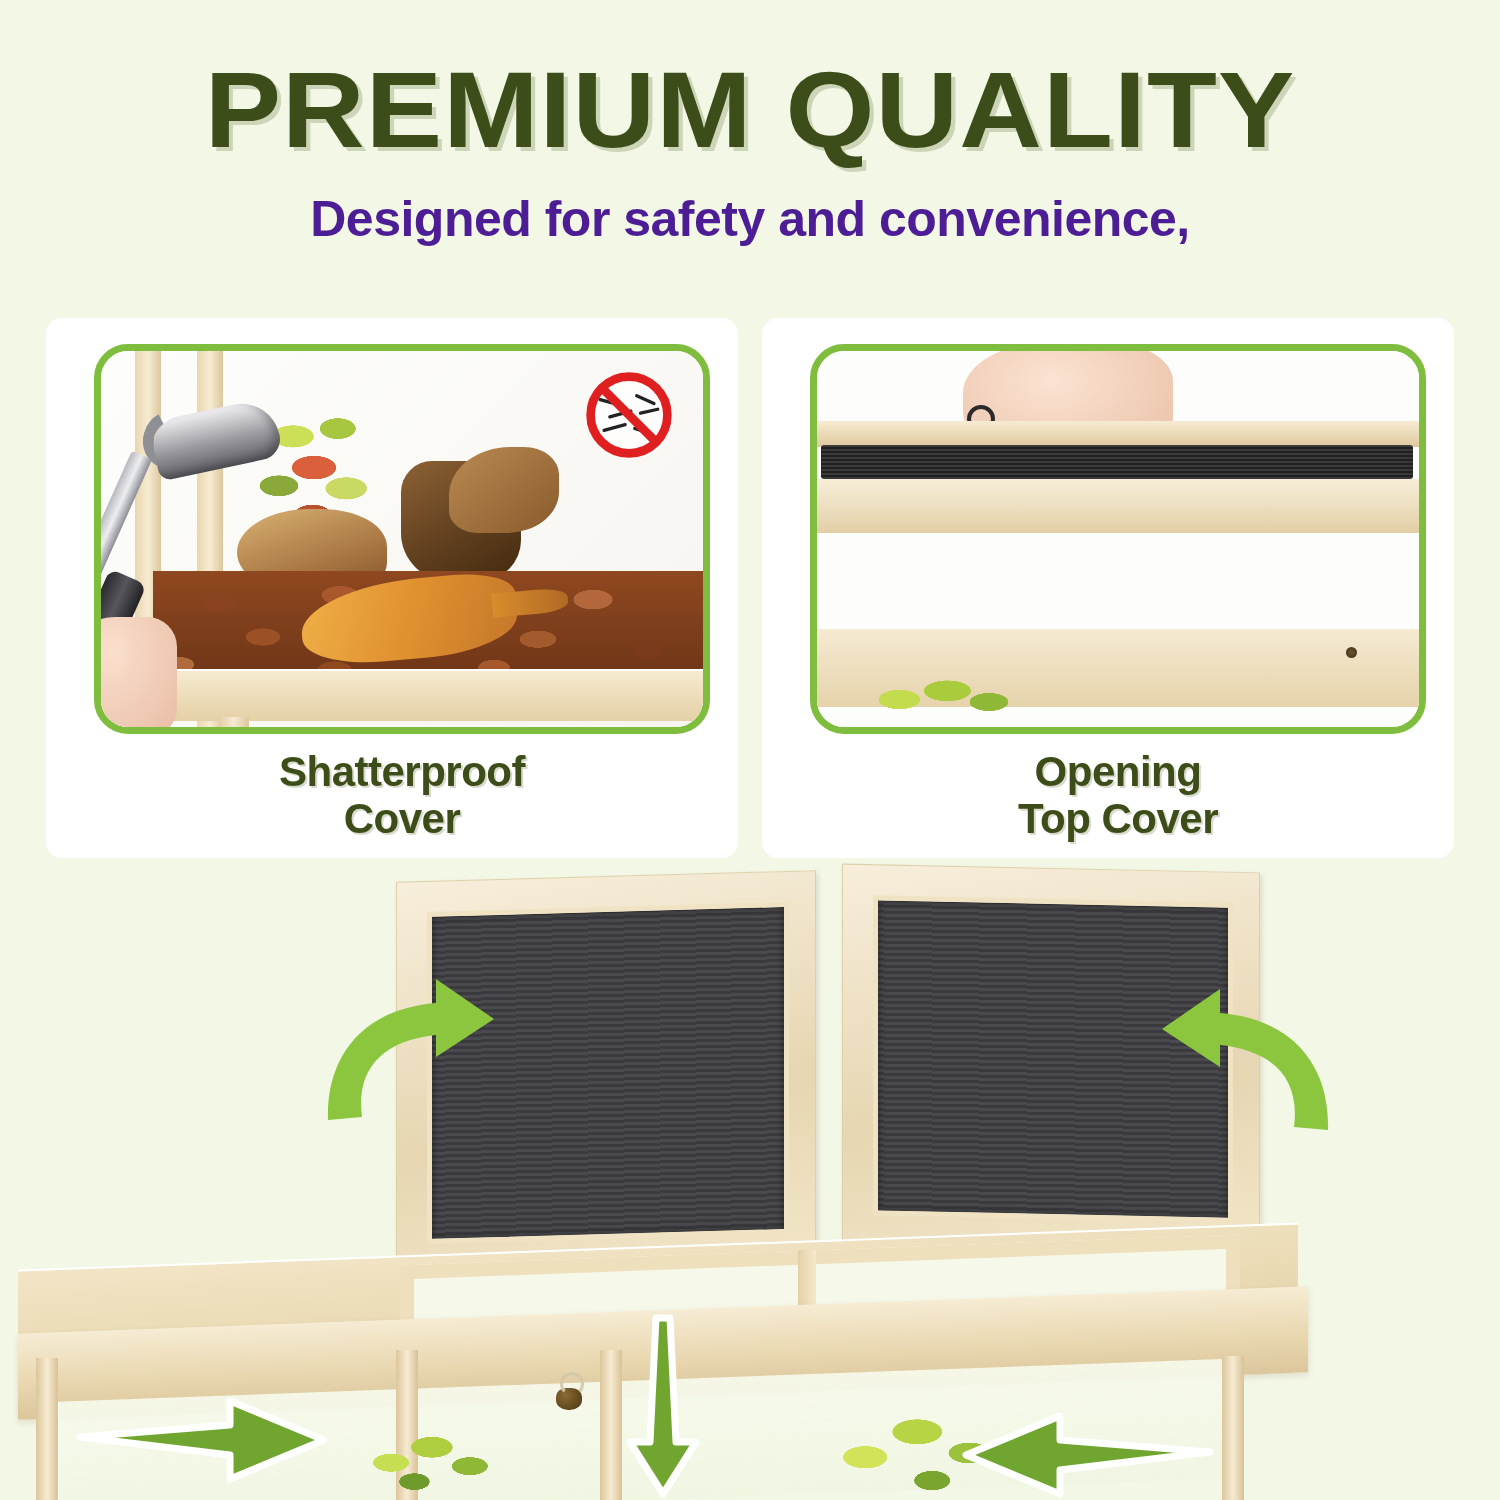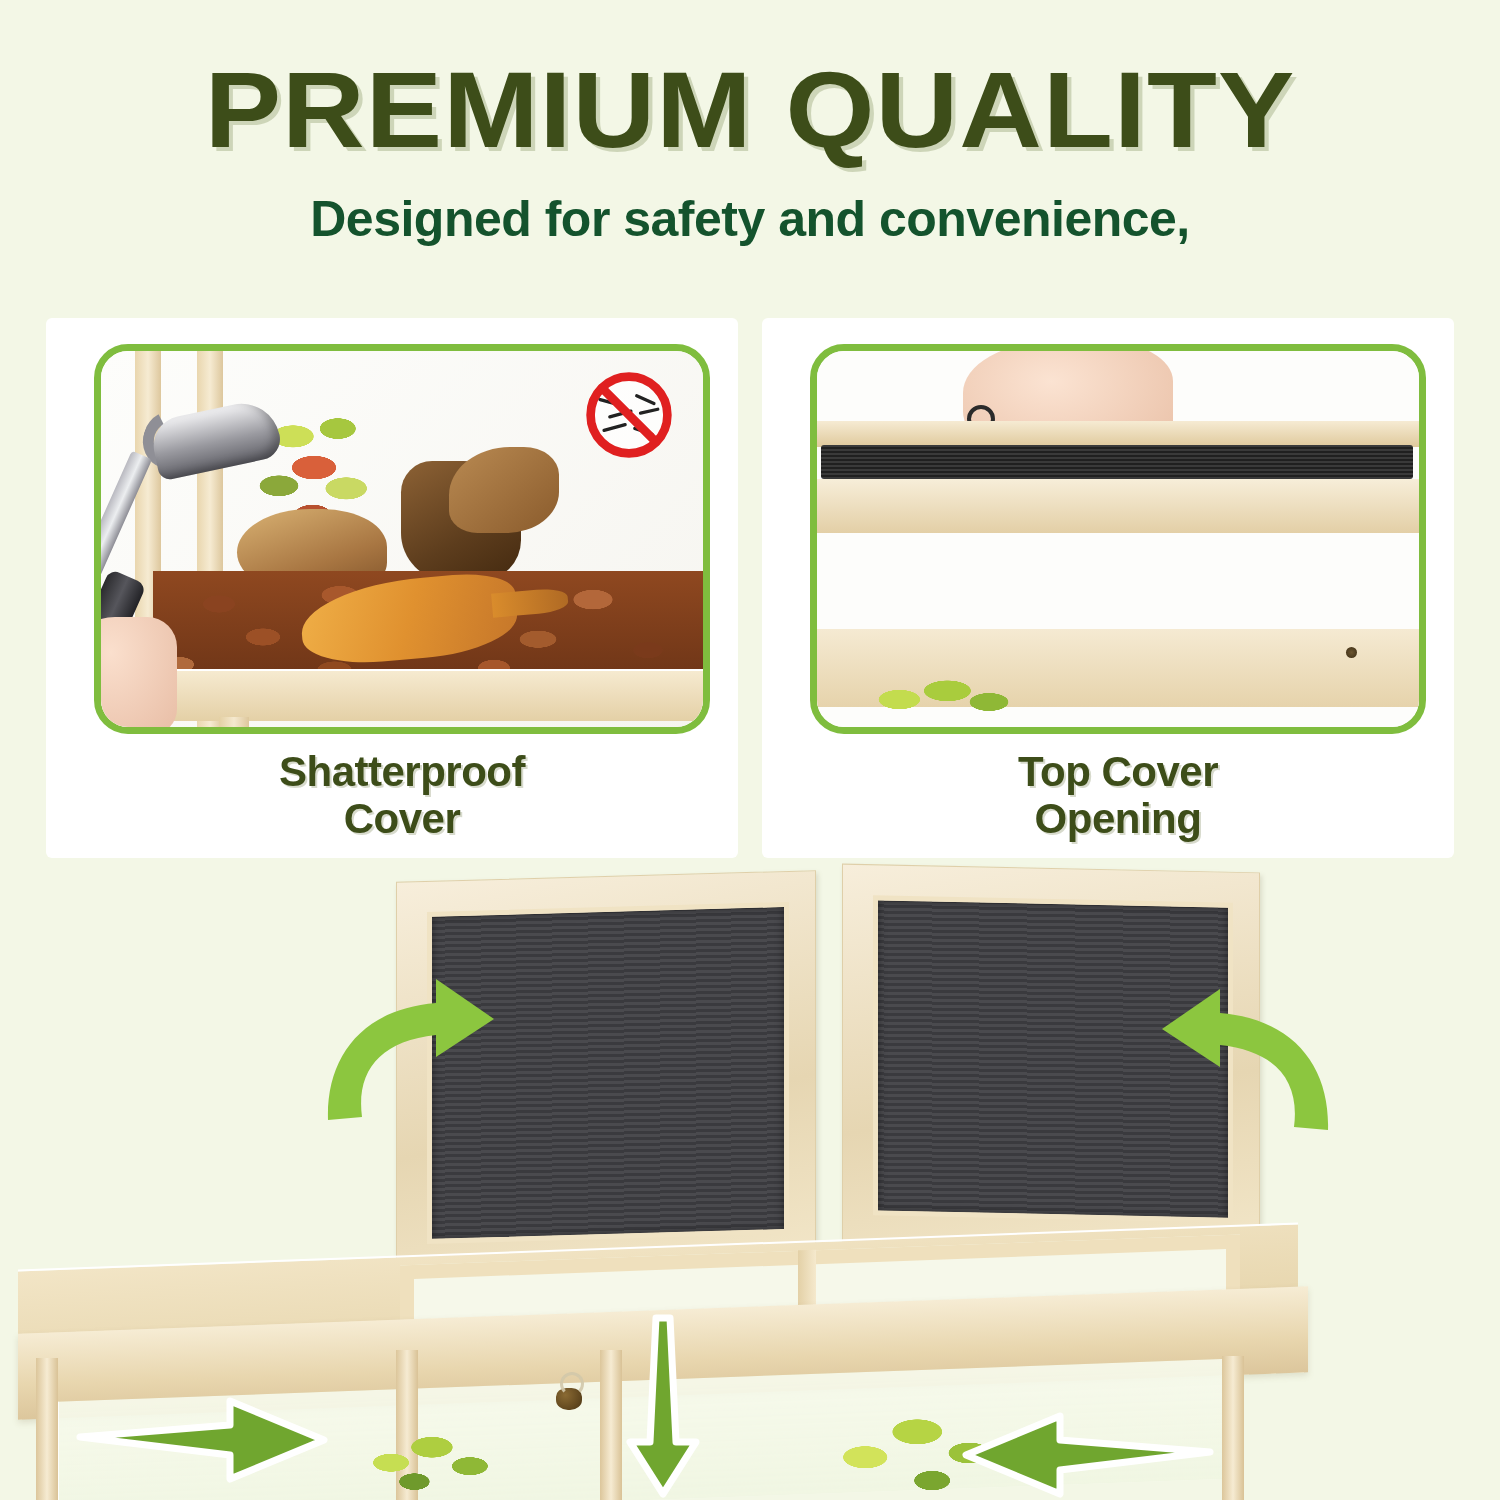--- a/index.html
+++ b/index.html
@@ -22,37 +22,37 @@
     padding-top:56px;
     text-shadow:4px 4px 0 rgba(120,135,80,.30);
     transform:scaleX(1.06);
     font-stretch:condensed;
   }
   .hero-sub{
     text-align:center;
     font-size:50px;
     line-height:1.18;
     font-weight:bold;
-    color:#14532d;
+    color:#4c1d95;
     margin-top:26px;
     letter-spacing:-.5px;
   }
 
   
   .cards{
     position:absolute;
     top:318px; left:46px;
     width:1408px; height:540px;
     display:flex;
     gap:24px;
   }
   .card{
     flex:1;
     background:#ffffff;
-    border-radius:6px;
+    border-radius:16px;
     position:relative;
     display:flex;
     flex-direction:column;
     align-items:center;
     padding-left:20px;
   }
   .card-photo{
     width:calc(100% - 56px);
     height:390px;
     margin-top:26px;
@@ -397,22 +397,22 @@
       <div class="c3-ring"></div>
       <div class="c3-toprail"></div>
       <div class="c3-mesh"></div>
       <div class="c3-rail2"></div>
       <div class="c3-gap"></div>
       <div class="c3-rail3"></div>
       <div class="c3-screw"></div>
       <div class="c3-plant"></div>
     </div>
     <div class="card-label">
+      <div>Opening</div>
       <div>Top Cover</div>
-      <div>Opening</div>
     </div>
   </div>
 </div>
 
 <div class="scene">
   <div class="lid" id="lid-left">
     <div class="lid-inner"></div>
   </div>
   <div class="lid" id="lid-right">
     <div class="lid-inner"></div>

